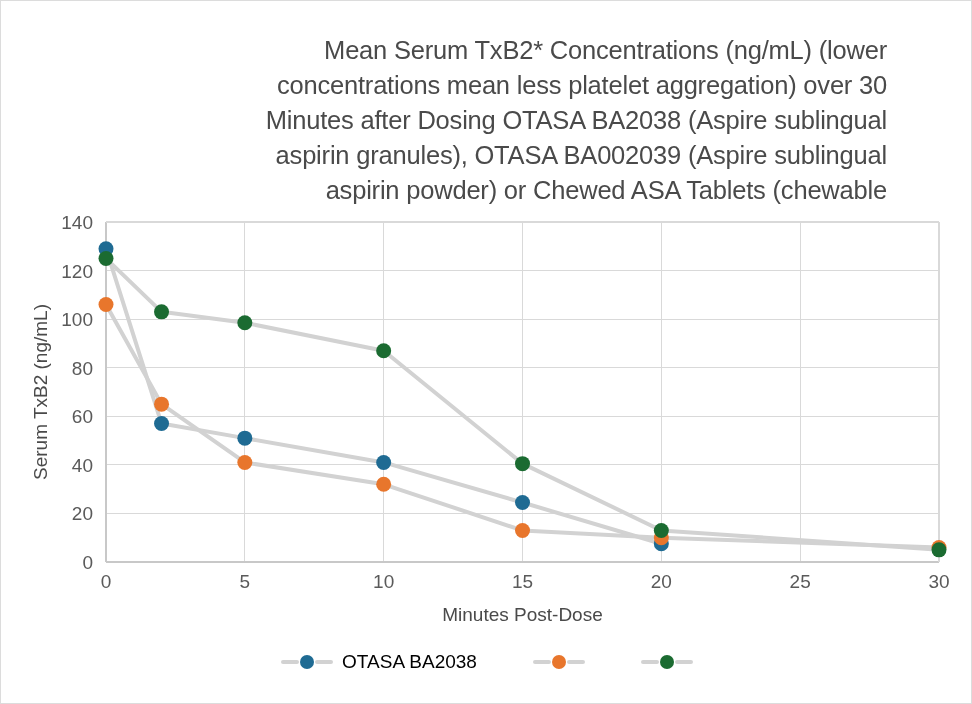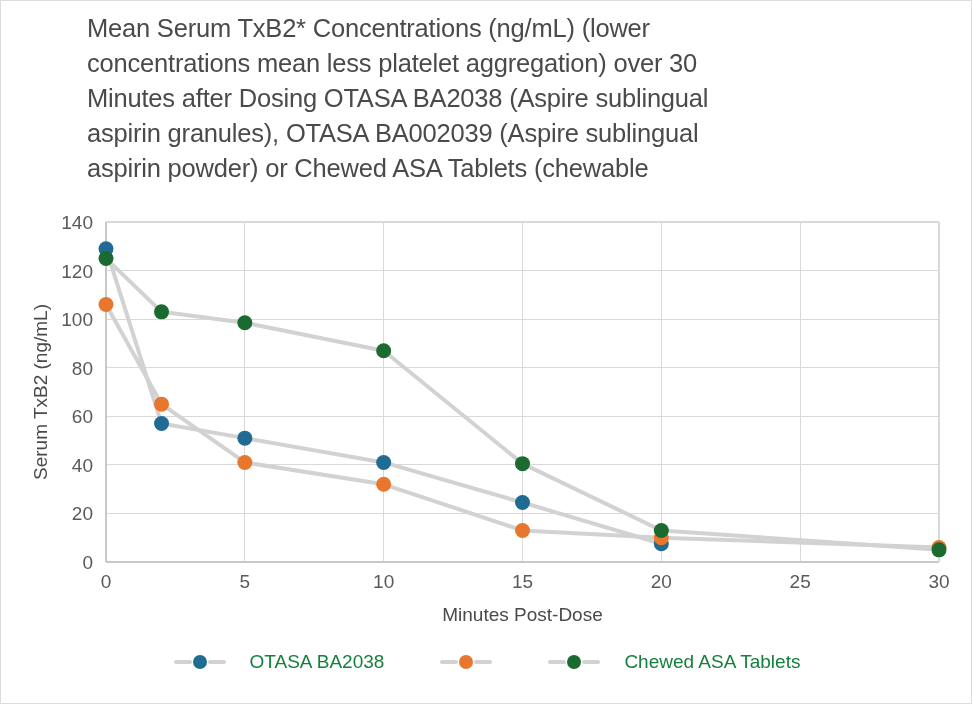--- a/index.html
+++ b/index.html
@@ -15,23 +15,23 @@
     width: 972px;
     height: 704px;
     background: #ffffff;
     border: 1px solid #dcdcdc;
     box-sizing: border-box;
     overflow: hidden;
   }
   #chart-title {
     position: absolute;
     left: 86px;
-    top: 10px;
+    top: 32px;
     width: 800px;
-    text-align: left;
+    text-align: right;
     font-size: 25.5px;
     line-height: 35px;
     color: #4a4a4a;
     letter-spacing: -0.2px;
     white-space: pre-line;
   }
   #plot-wrap {
     position: absolute;
     left: 0;
     top: 0;
@@ -91,22 +91,22 @@
     border-radius: 2px;
   }
   .legend-dot {
     width: 14px;
     height: 14px;
     border-radius: 50%;
     margin: 0 1px;
   }
   .legend-label {
     font-size: 19px;
-    color: #15803d;
-    margin-left: 24px;
+    color: #000000;
+    margin-left: 9px;
     white-space: nowrap;
   }
 </style>
 </head>
 <body>
 
 <div id="page">
 
   <div id="chart-title">Mean Serum TxB2* Concentrations (ng/mL) (lower
 concentrations mean less platelet aggregation) over 30
@@ -198,17 +198,16 @@
       </div>
       <div class="legend-item">
         <span class="legend-dash"></span>
         <span class="legend-dot" style="background: rgb(232, 118, 44);"></span>
         <span class="legend-dash"></span>
       </div>
       <div class="legend-item">
         <span class="legend-dash"></span>
         <span class="legend-dot" style="background: rgb(27, 107, 49);"></span>
         <span class="legend-dash"></span>
-        <span class="legend-label">Chewed ASA Tablets</span>
       </div>
     </div>
 
 </div>
 
 </body></html>

